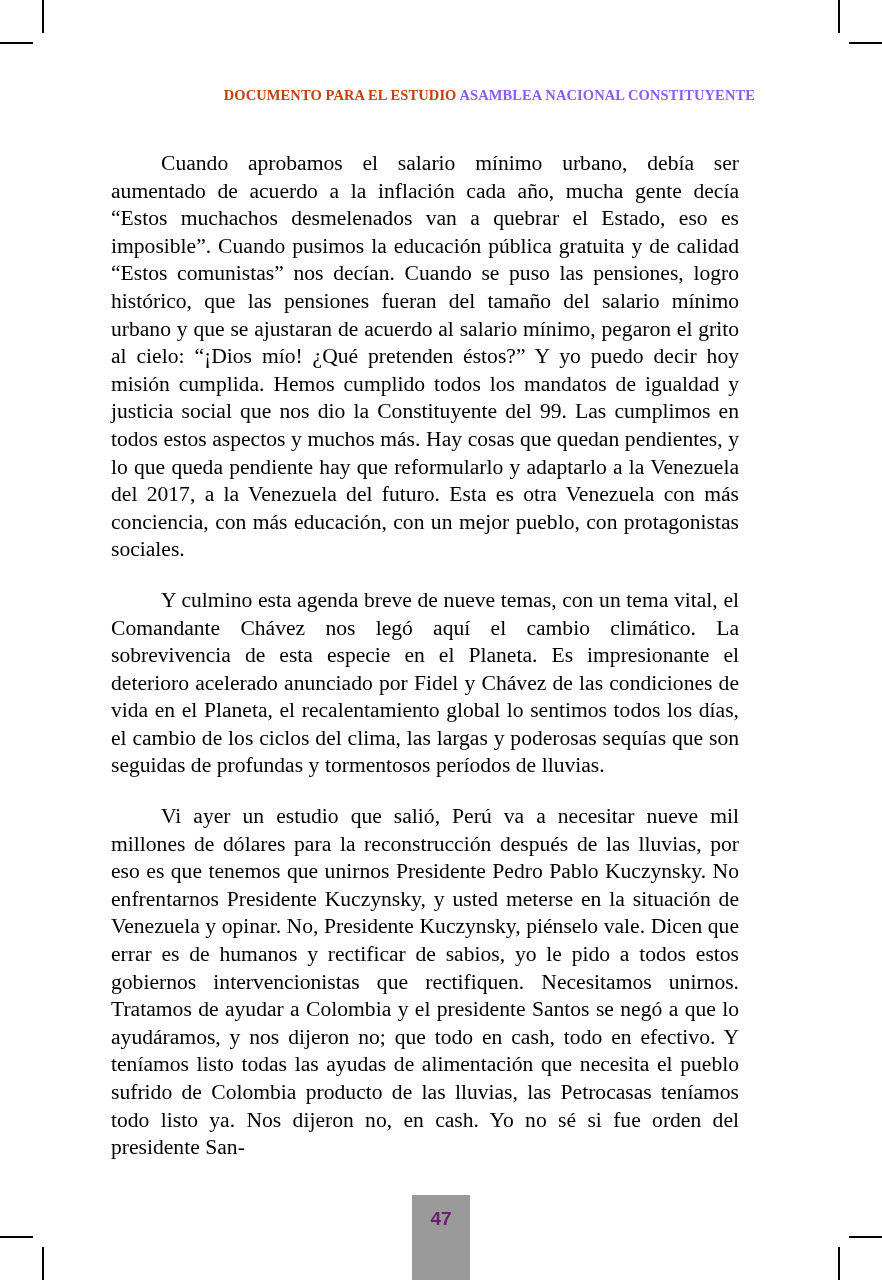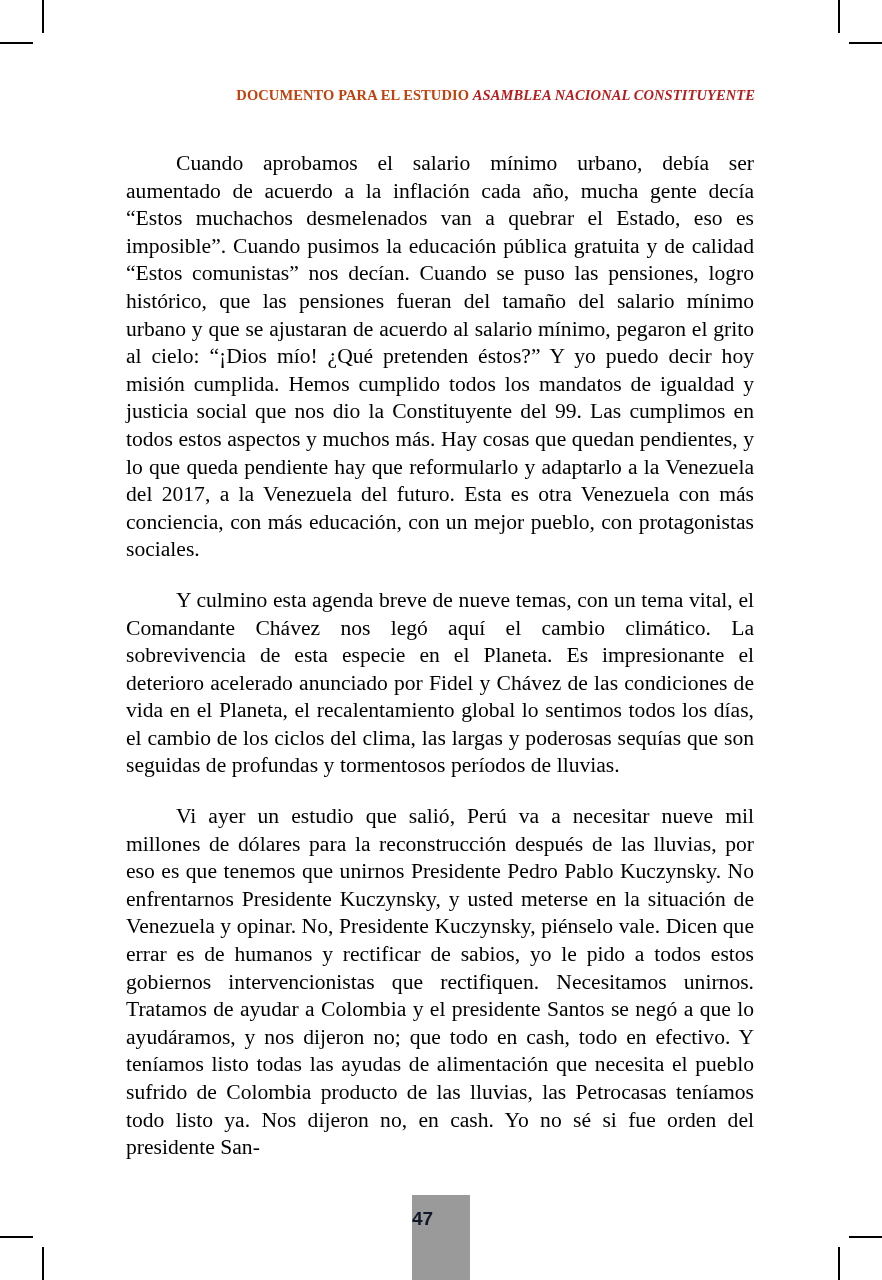--- a/index.html
+++ b/index.html
@@ -41,26 +41,26 @@
     width: 628px;
     text-align: right;
     font-family: "Liberation Serif", "DejaVu Serif", serif;
     font-weight: bold;
     font-size: 14.5px;
     letter-spacing: 0.1px;
     white-space: nowrap;
     line-height: 1.1;
   }
   .running-head .rh-black { color: #c2410c; }
-  .running-head .rh-red   { color: #b91c1c; font-style: italic; }
+  .running-head .rh-red   { color: #8b5cf6; }
 
   
   .text-column {
     position: absolute;
-    left: 126px;
+    left: 111px;
     top: 150px;
     width: 628px;
   }
   .body-par {
     margin: 0 0 23px 0;
     text-align: justify;
     text-justify: inter-word;
     text-indent: 50px;
     font-size: 21.6px;
     line-height: 27.6px;
@@ -76,24 +76,25 @@
     top: 1195px;
     width: 58px;
     height: 85px;
     background: #9a9a9a;
   }
   .folio-number {
     position: absolute;
     left: 0;
     top: 14px;
     width: 100%;
+    text-align: center;
     font-family: "Liberation Sans", "DejaVu Sans", sans-serif;
     font-weight: bold;
     font-size: 19px;
-    color: #0f172a;
+    color: #701a75;
     line-height: 1;
   }
 </style>
 </head>
 <body>
 
 <div class="crop-mark crop-v crop-tl-v"></div>
 <div class="crop-mark crop-h crop-tl-h"></div>
 <div class="crop-mark crop-v crop-tr-v"></div>
 <div class="crop-mark crop-h crop-tr-h"></div>

